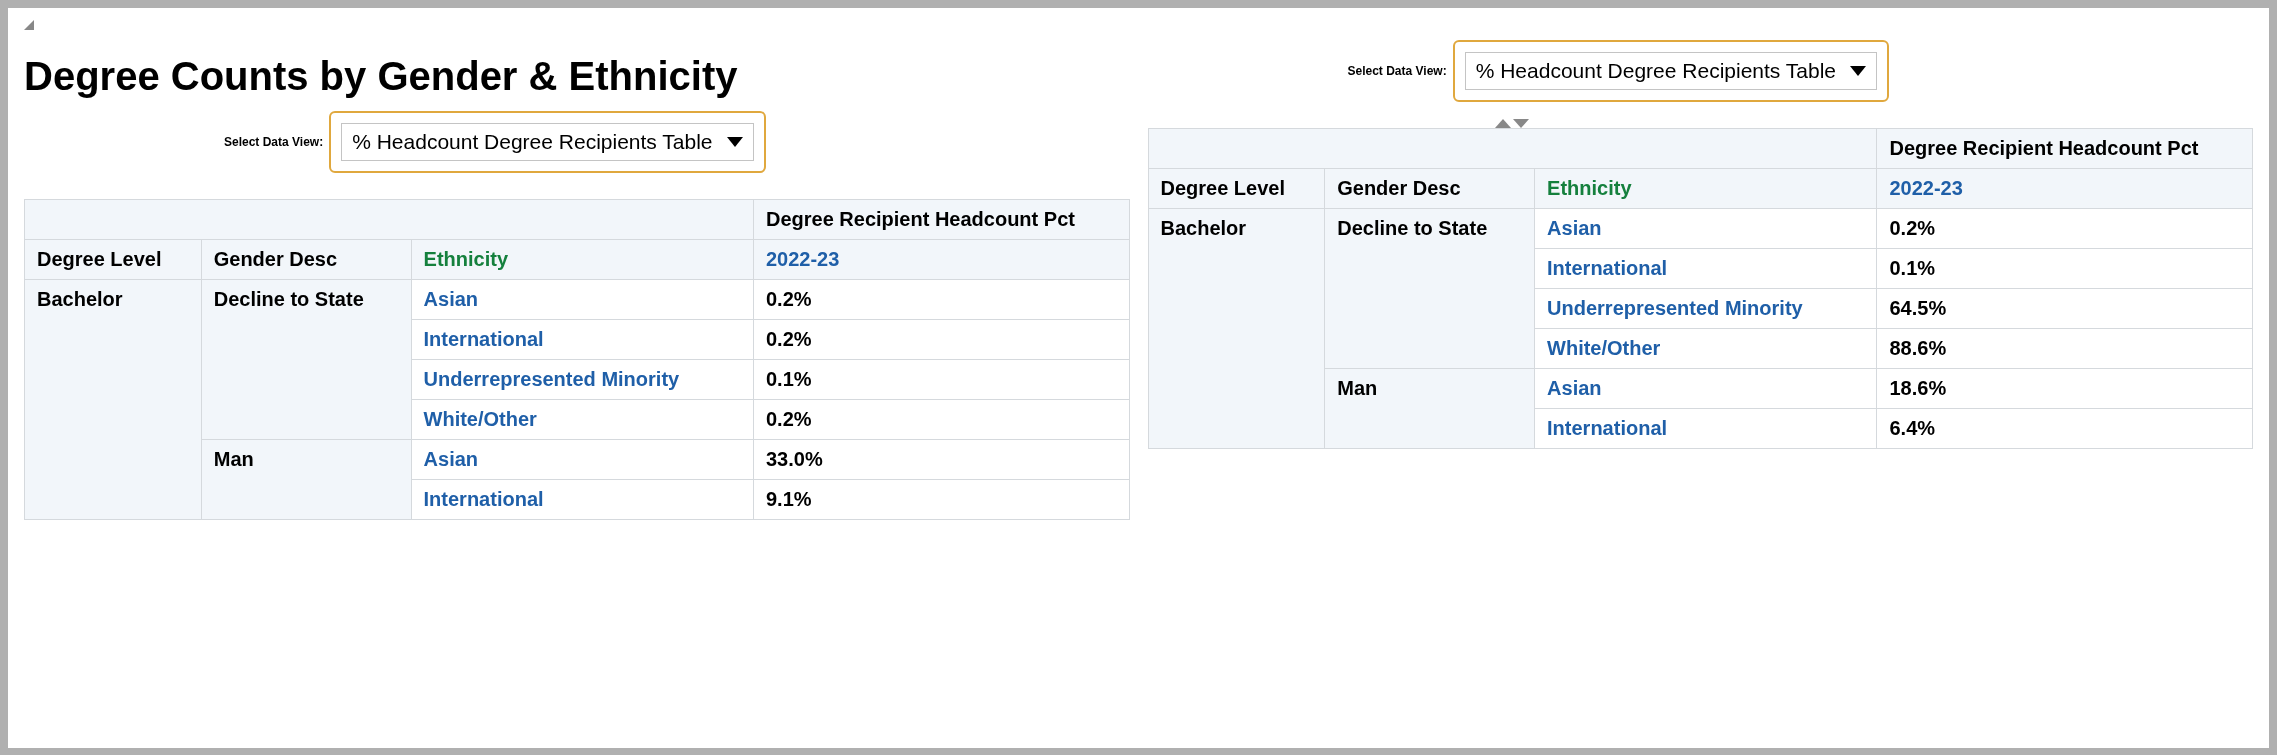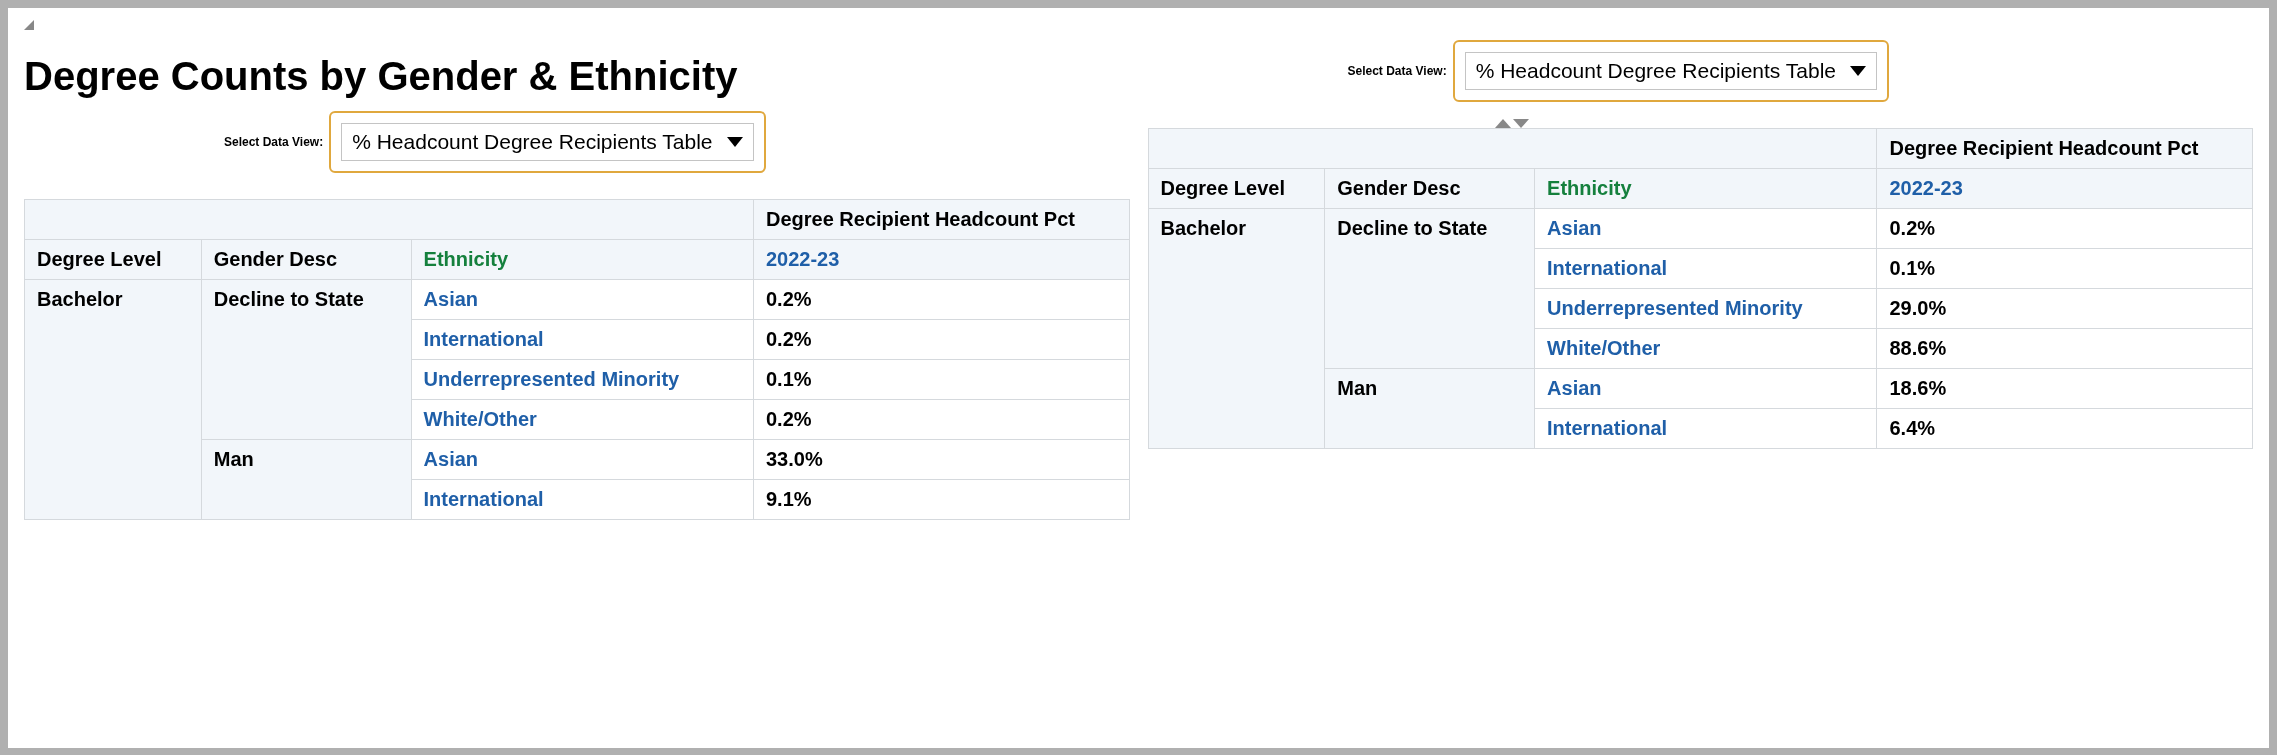--- a/index.html
+++ b/index.html
@@ -258,21 +258,21 @@
           <td class="row-label-sub" rowspan="4">Decline to State</td>
           <td class="eth-link">Asian</td>
           <td class="val">0.2%</td>
         </tr>
         <tr>
           <td class="eth-link">International</td>
           <td class="val">0.1%</td>
         </tr>
         <tr>
           <td class="eth-link">Underrepresented Minority</td>
-          <td class="val">29.0%</td>
+          <td class="val">64.5%</td>
         </tr>
         <tr>
           <td class="eth-link">White/Other</td>
           <td class="val">88.6%</td>
         </tr>
         <tr>
           <td class="row-label-sub" rowspan="2">Man</td>
           <td class="eth-link">Asian</td>
           <td class="val">18.6%</td>
         </tr>

